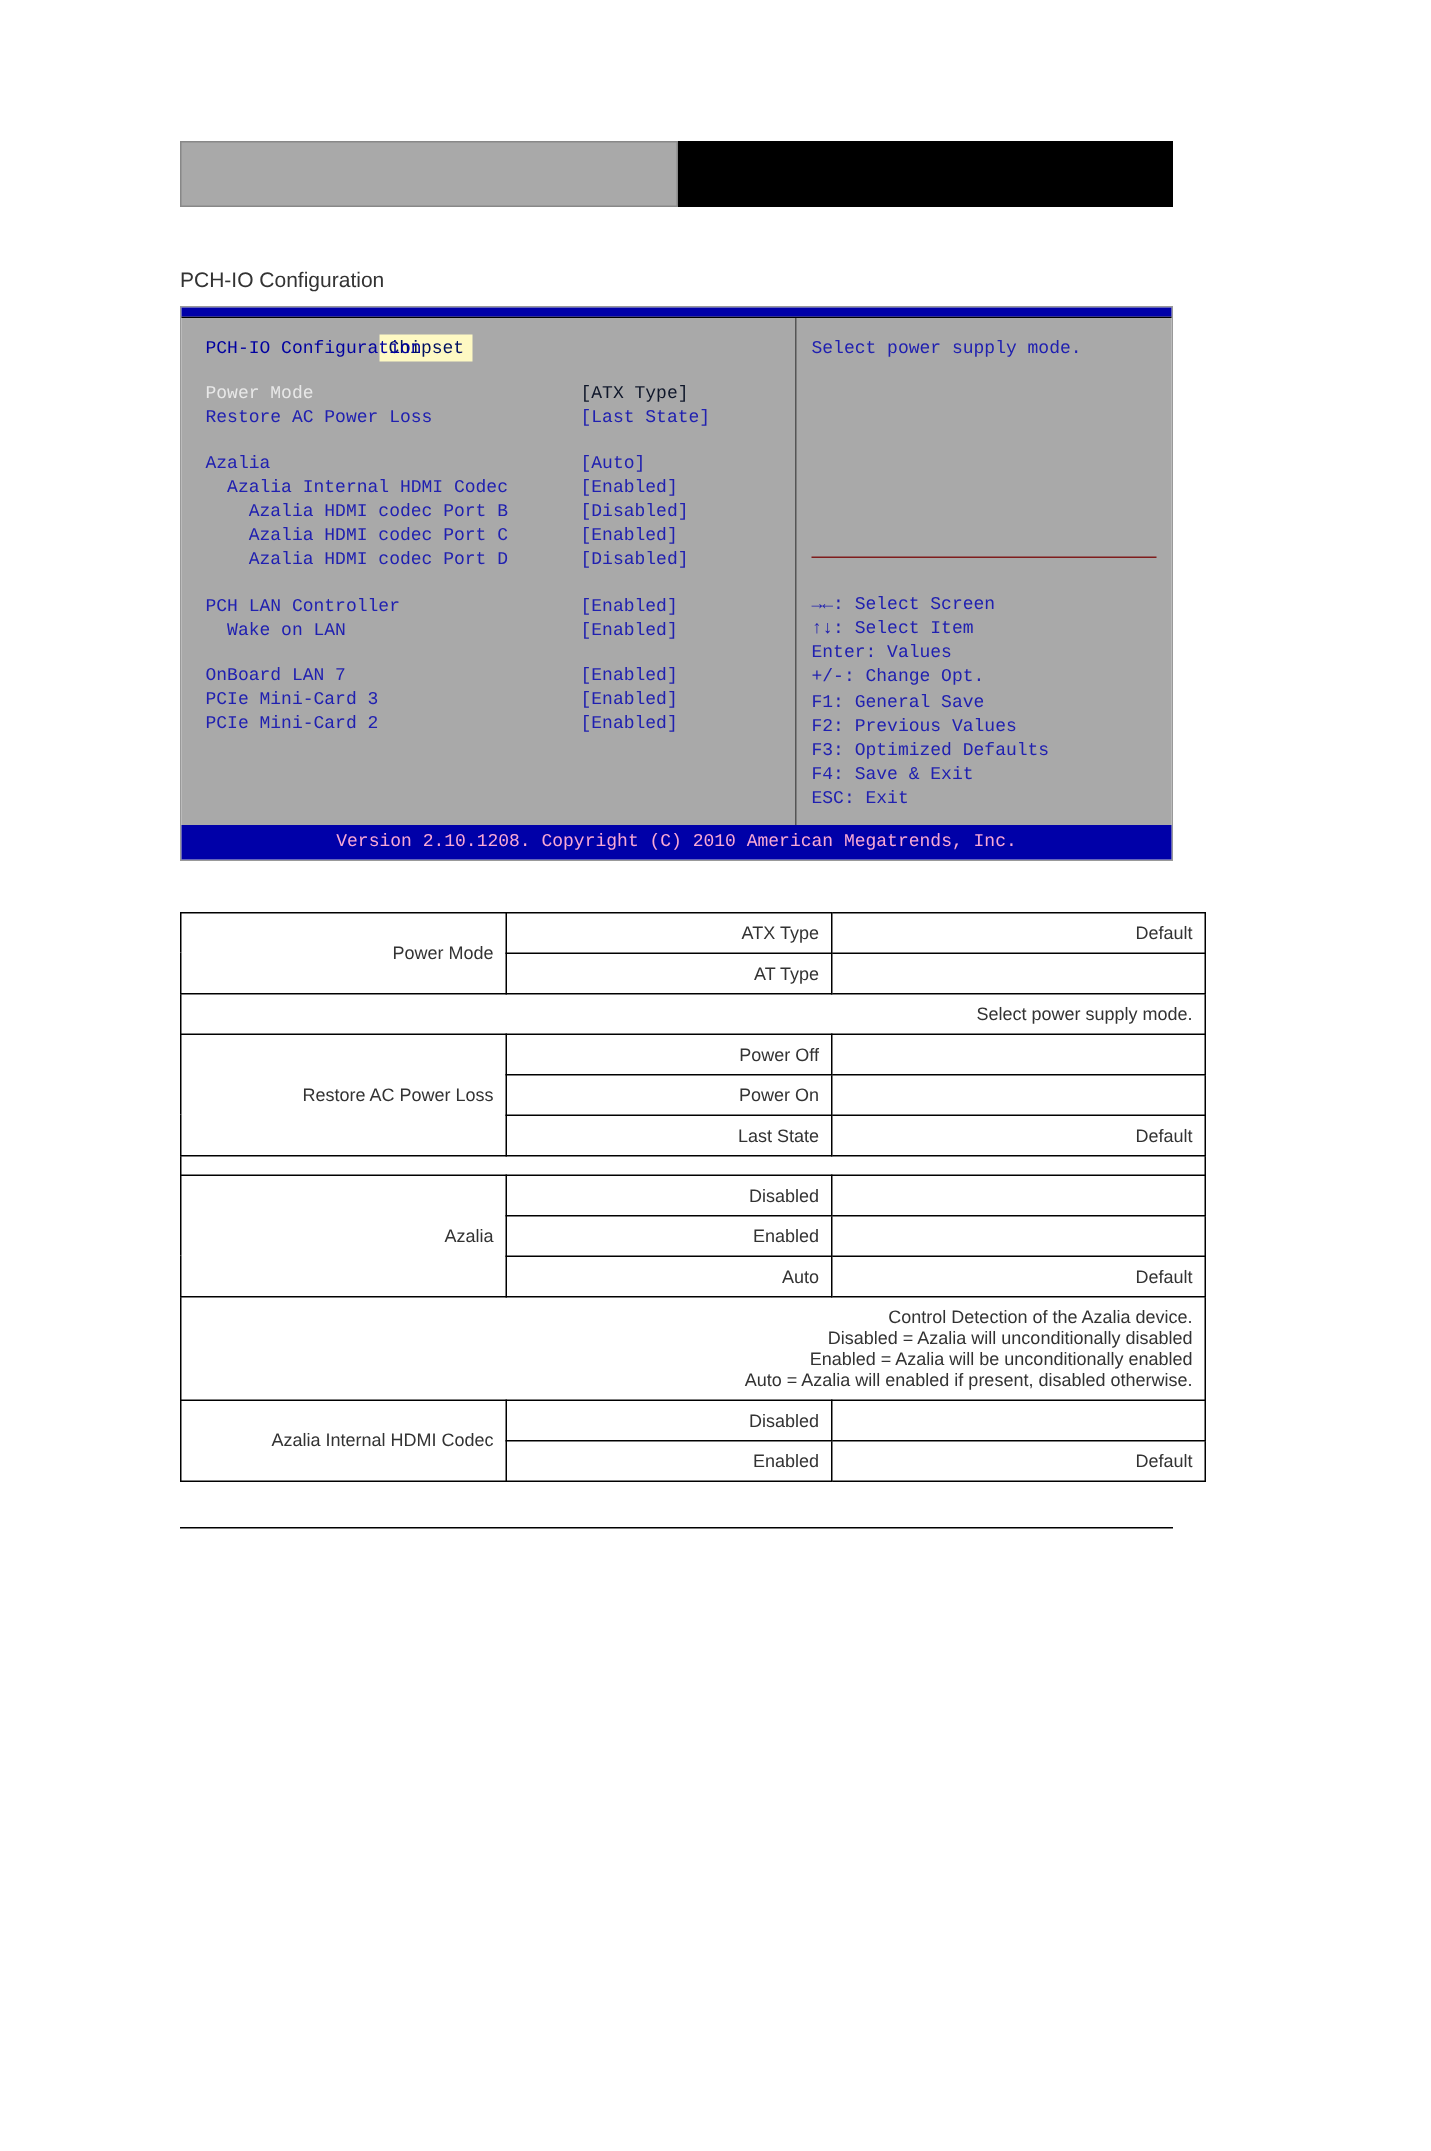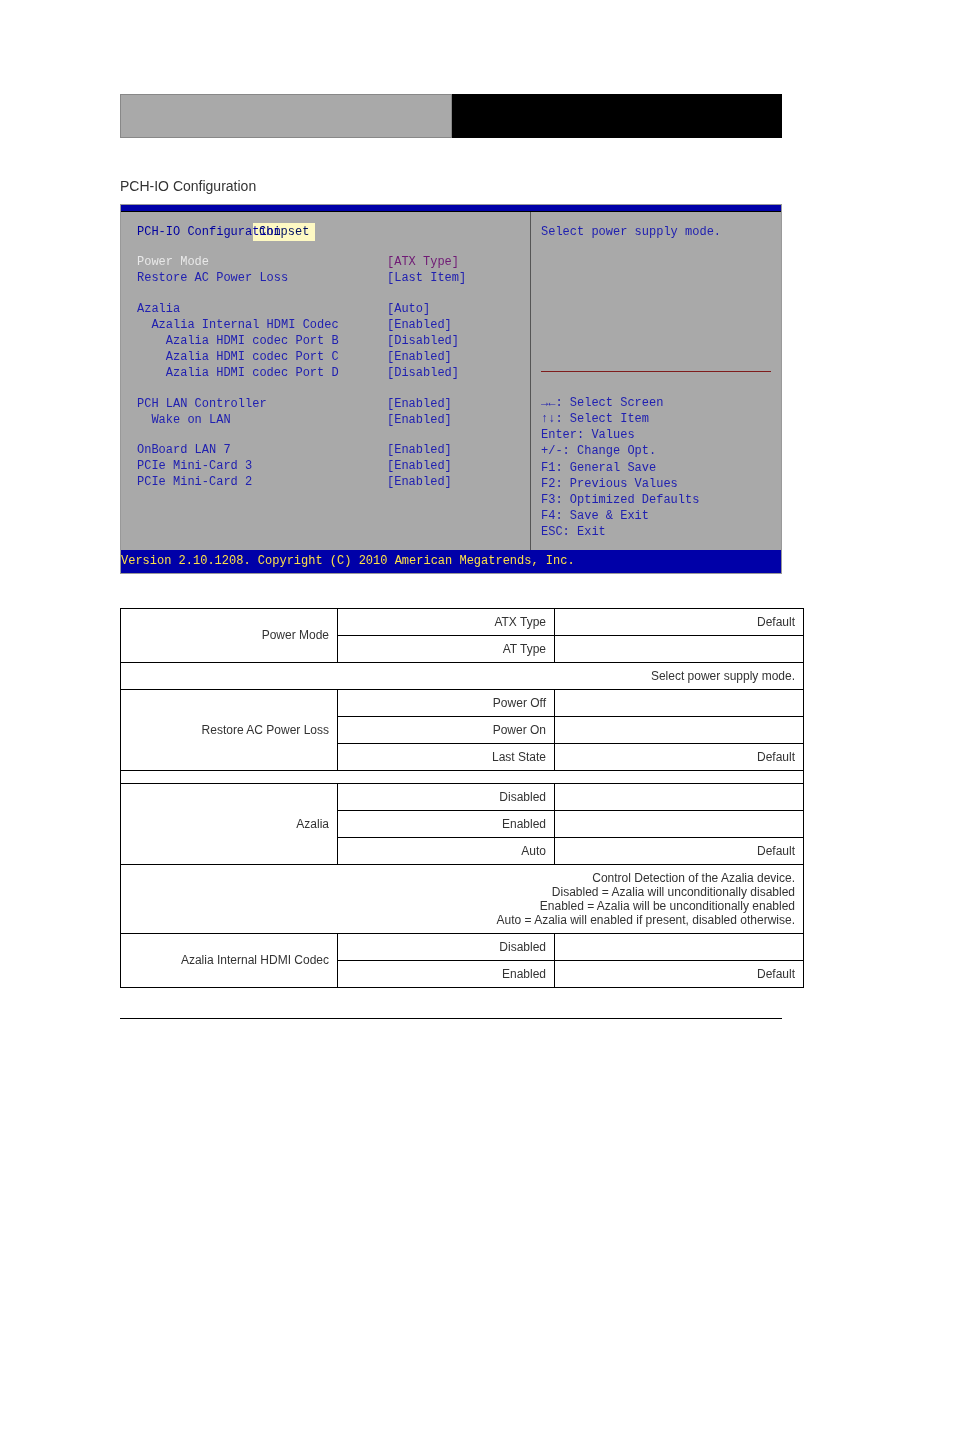--- a/index.html
+++ b/index.html
@@ -79,36 +79,37 @@
     color: #0000a0;
     margin-bottom: 14px;
   }
   .bios-row {
     display: flex;
     color: #2020b0;
   }
   .bios-row .lbl { width: 250px; white-space: pre; }
   .bios-row .val { color: #2020b0; }
   .bios-row.sel .lbl { color: #e8e8e8; }
-  .bios-row.sel .val { color: #701a75; }
+  .bios-row.sel .val { color: #0f172a; }
   .bios-gap { height: 14px; }
   .bios-side {
     width: 230px;
     border-left: 1px solid #555;
     padding: 12px 10px 10px 10px;
     color: #2020b0;
     display: flex;
     flex-direction: column;
   }
   .bios-side-top { flex: 0 0 auto; }
   .bios-side-spacer { flex: 1; }
   .bios-side-help { border-top: 1px solid #7f1d1d; padding-top: 23px; margin-top: 16px; }
   .bios-footer {
     background: #0000a8;
-    color: #fde047;
+    color: #f9a8d4;
+    text-align: center;
     padding: 3px 0;
   }
   
   table.opts {
     margin: 34px 120px 0 120px;
     border-collapse: collapse;
     width: 684px;
     font-size: 12px;
     color: #333;
   }
@@ -155,21 +156,21 @@
     <div class="bios-body">
       <div class="bios-main">
         <div class="heading">PCH-IO Configuration</div>
         <div id="bios-rows">
             <div class="bios-row sel">
               <span class="lbl">Power Mode</span>
               <span class="val">[ATX Type]</span>
             </div>
             <div class="bios-row">
               <span class="lbl">Restore AC Power Loss</span>
-              <span class="val">[Last Item]</span>
+              <span class="val">[Last State]</span>
             </div>
             <div class="bios-gap"></div>
             <div class="bios-row">
               <span class="lbl">Azalia</span>
               <span class="val">[Auto]</span>
             </div>
             <div class="bios-row">
               <span class="lbl">  Azalia Internal HDMI Codec</span>
               <span class="val">[Enabled]</span>
             </div>

